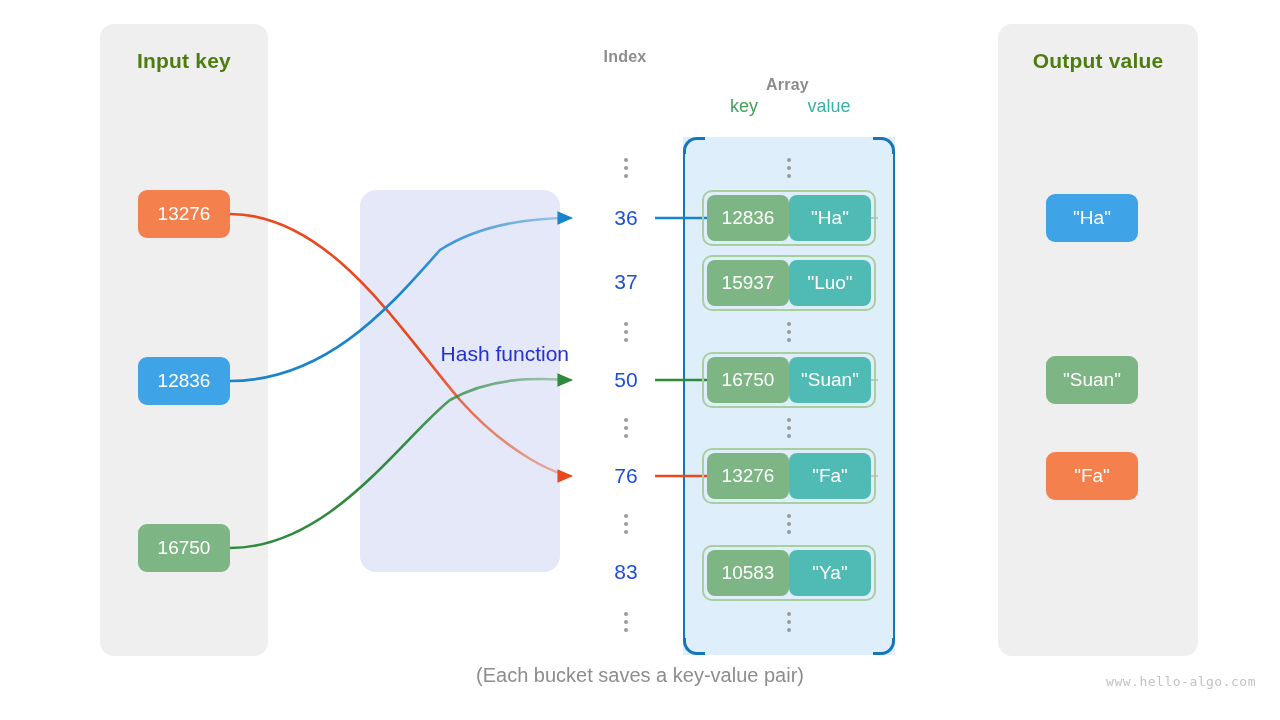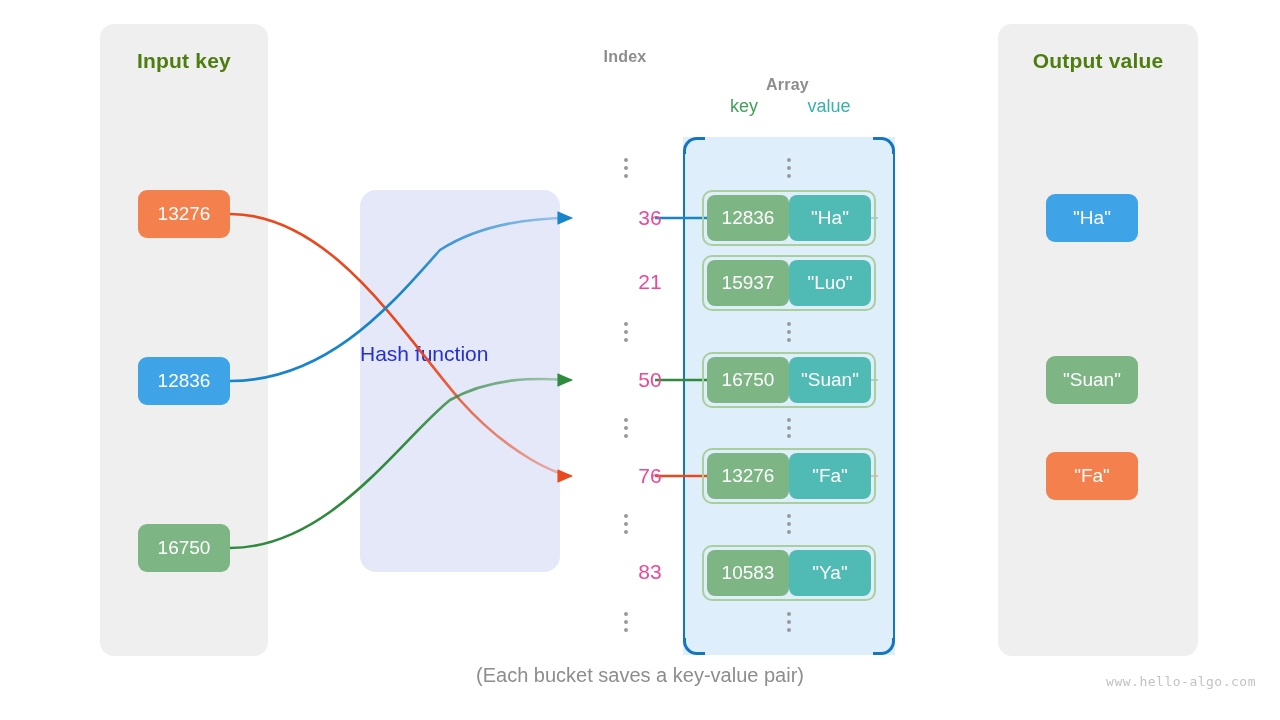--- a/index.html
+++ b/index.html
@@ -65,22 +65,23 @@
   #hash-box {
     position: absolute;
     left: 360px; top: 190px;
     width: 200px; height: 382px;
     background: #e4e8f8;
     border-radius: 16px;
   }
   .hash-line {
     position: absolute;
     width: 100%;
-    text-align: left;
+    text-align: right;
     color: #2430d0;
+    padding-left: 9px;
   }
   #hash-label { top: 152px; font-size: 21px; }
   #hash-expr  { top: 196px; font-size: 21px; font-weight: bold; letter-spacing: .5px; }
 
   
   #array-box {
     position: absolute;
     left: 683px; top: 137px;
     width: 212px; height: 518px;
     background: #dfeefb;
@@ -136,25 +137,25 @@
     font-size: 19px;
     border-radius: 8px;
     box-sizing: border-box;
   }
   .cell.key   { width: 50%; background: #7eb584; }
   .cell.value { width: 50%; background: #50bbb4; }
 
   
   .idx {
     position: absolute;
-    left: 614px;
+    left: 590px;
     width: 72px;
     text-align: center;
     font-size: 21px;
-    color: #ec4899;
+    color: #1d4ed8;
   }
   
   .dots {
     position: absolute;
     width: 10px;
     display: flex;
     flex-direction: column;
     align-items: center;
     gap: 4px;
   }
@@ -303,21 +304,21 @@
     <line x1="878" y1="380" x2="1040" y2="380" stroke="url(#g-green-out)" stroke-width="2.6" marker-end="url(#ah-green-l)"></line>
     <line x1="878" y1="476" x2="1040" y2="476" stroke="url(#g-orange-out)" stroke-width="2.6" marker-end="url(#ah-orange-l)"></line>
   </svg>
 
   <div class="dots" style="left:621px; top:158px">
       <i></i>
       <i></i>
       <i></i>
     </div>
   <div class="idx" style="top:206px">36</div>
-  <div class="idx" style="top:270px">21</div>
+  <div class="idx" style="top:270px">37</div>
   <div class="dots" style="left:621px; top:322px">
       <i></i>
       <i></i>
       <i></i>
     </div>
   <div class="idx" style="top:368px">50</div>
   <div class="dots" style="left:621px; top:418px">
       <i></i>
       <i></i>
       <i></i>

